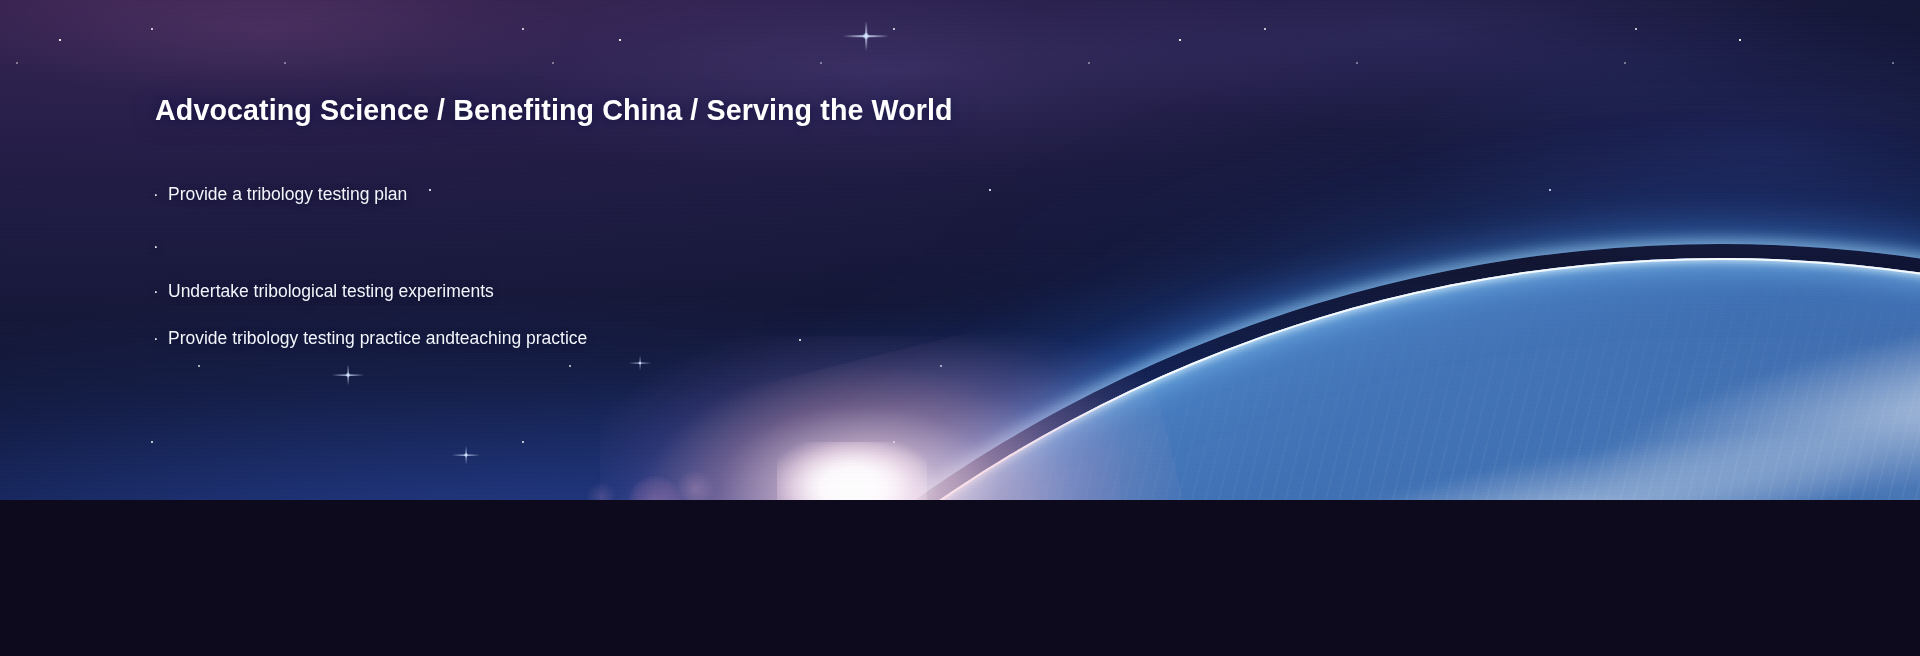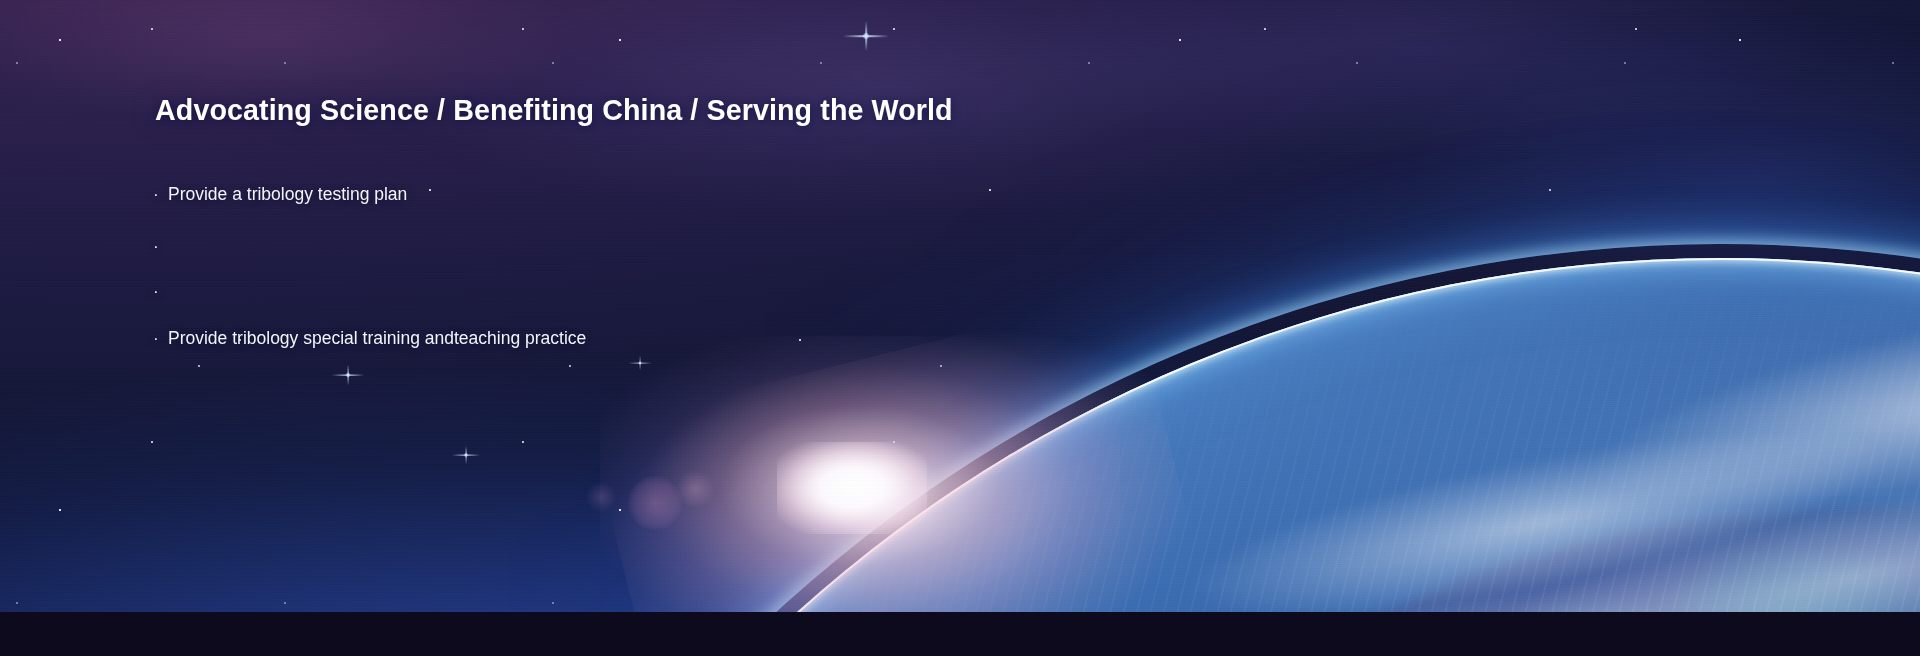--- a/index.html
+++ b/index.html
@@ -1,21 +1,21 @@
 <!DOCTYPE html>
 <html><head>
 <meta charset="utf-8">
 <style>
   * { margin:0; padding:0; box-sizing:border-box; }
   html,body { background:#0d0a1e; }
   body { font-family:"Liberation Sans", sans-serif; }
 
   #banner{
     position:relative;
-    width:1920px; height:612px;
+    width:1920px; height:500px;
     overflow:hidden;
     background:#4c1d95;
   }
 
   
   .sky{
     position:absolute; inset:0;
     background:
       radial-gradient(130% 115% at 8% -18%, #4a2a4e 0%, #3a2352 16%, #2a1f4c 32%, #201b44 48%, #17183c 66%, #101431 82%, #0b1030 100%);
   }
@@ -369,22 +369,23 @@
         <span class="dot">·</span>
         <span class="btext">Provide a tribology testing plan</span>
       </div>
 
       <div class="bullet b2">
         <span class="dot">·</span>
       </div>
 
       <div class="bullet b3">
         <span class="dot">·</span>
+        <span class="btext">Undertake tribological testing experiments</span>
       </div>
 
       <div class="bullet">
         <span class="dot">·</span>
-        <span class="btext">Provide tribology special training andteaching practice</span>
+        <span class="btext">Provide tribology testing practice andteaching practice</span>
       </div>
 
     </div>
   </div>
 </div>
 
 </body></html>

